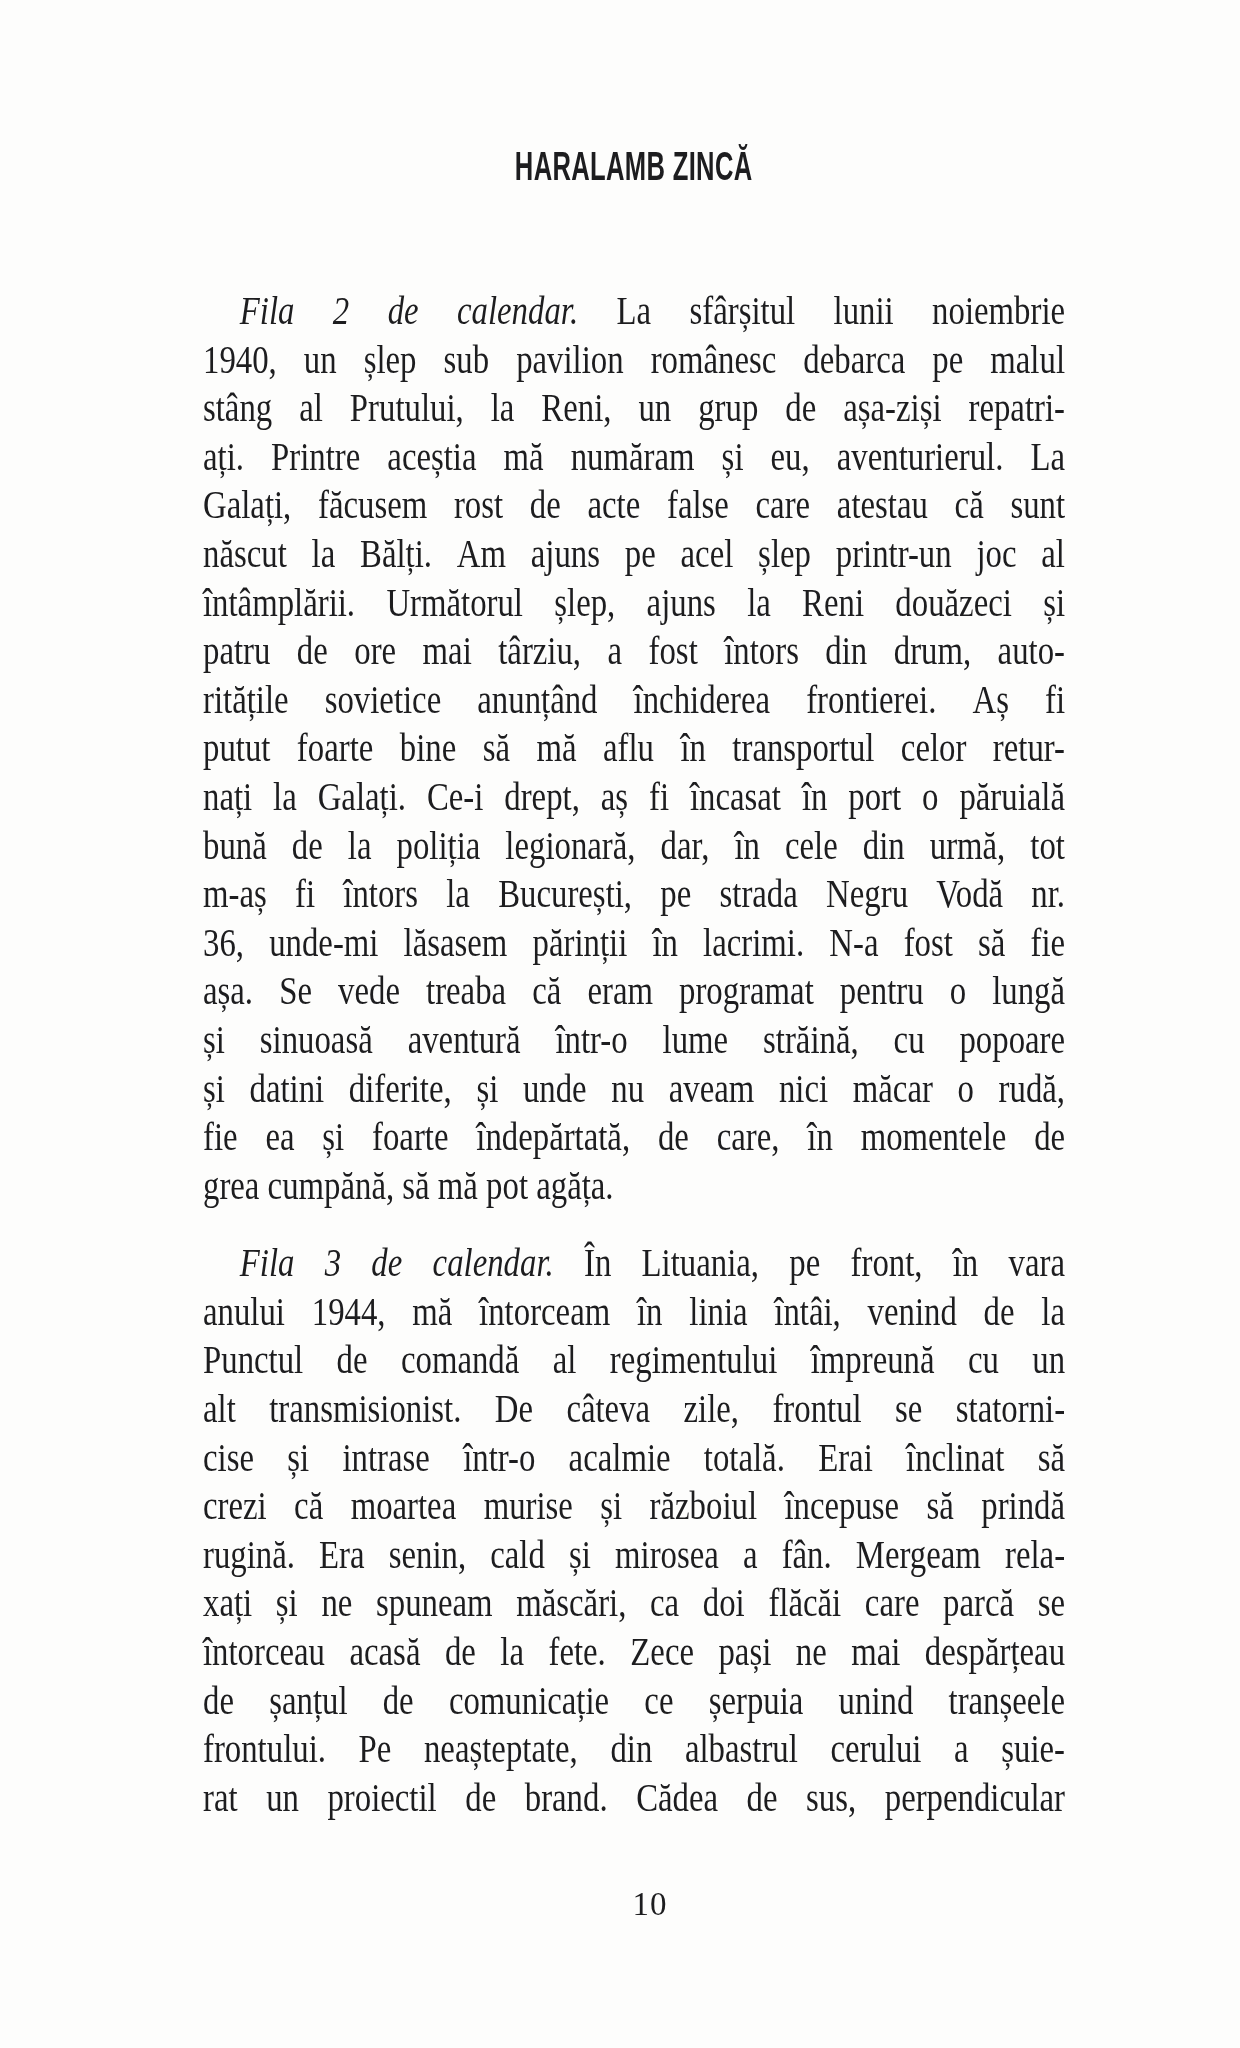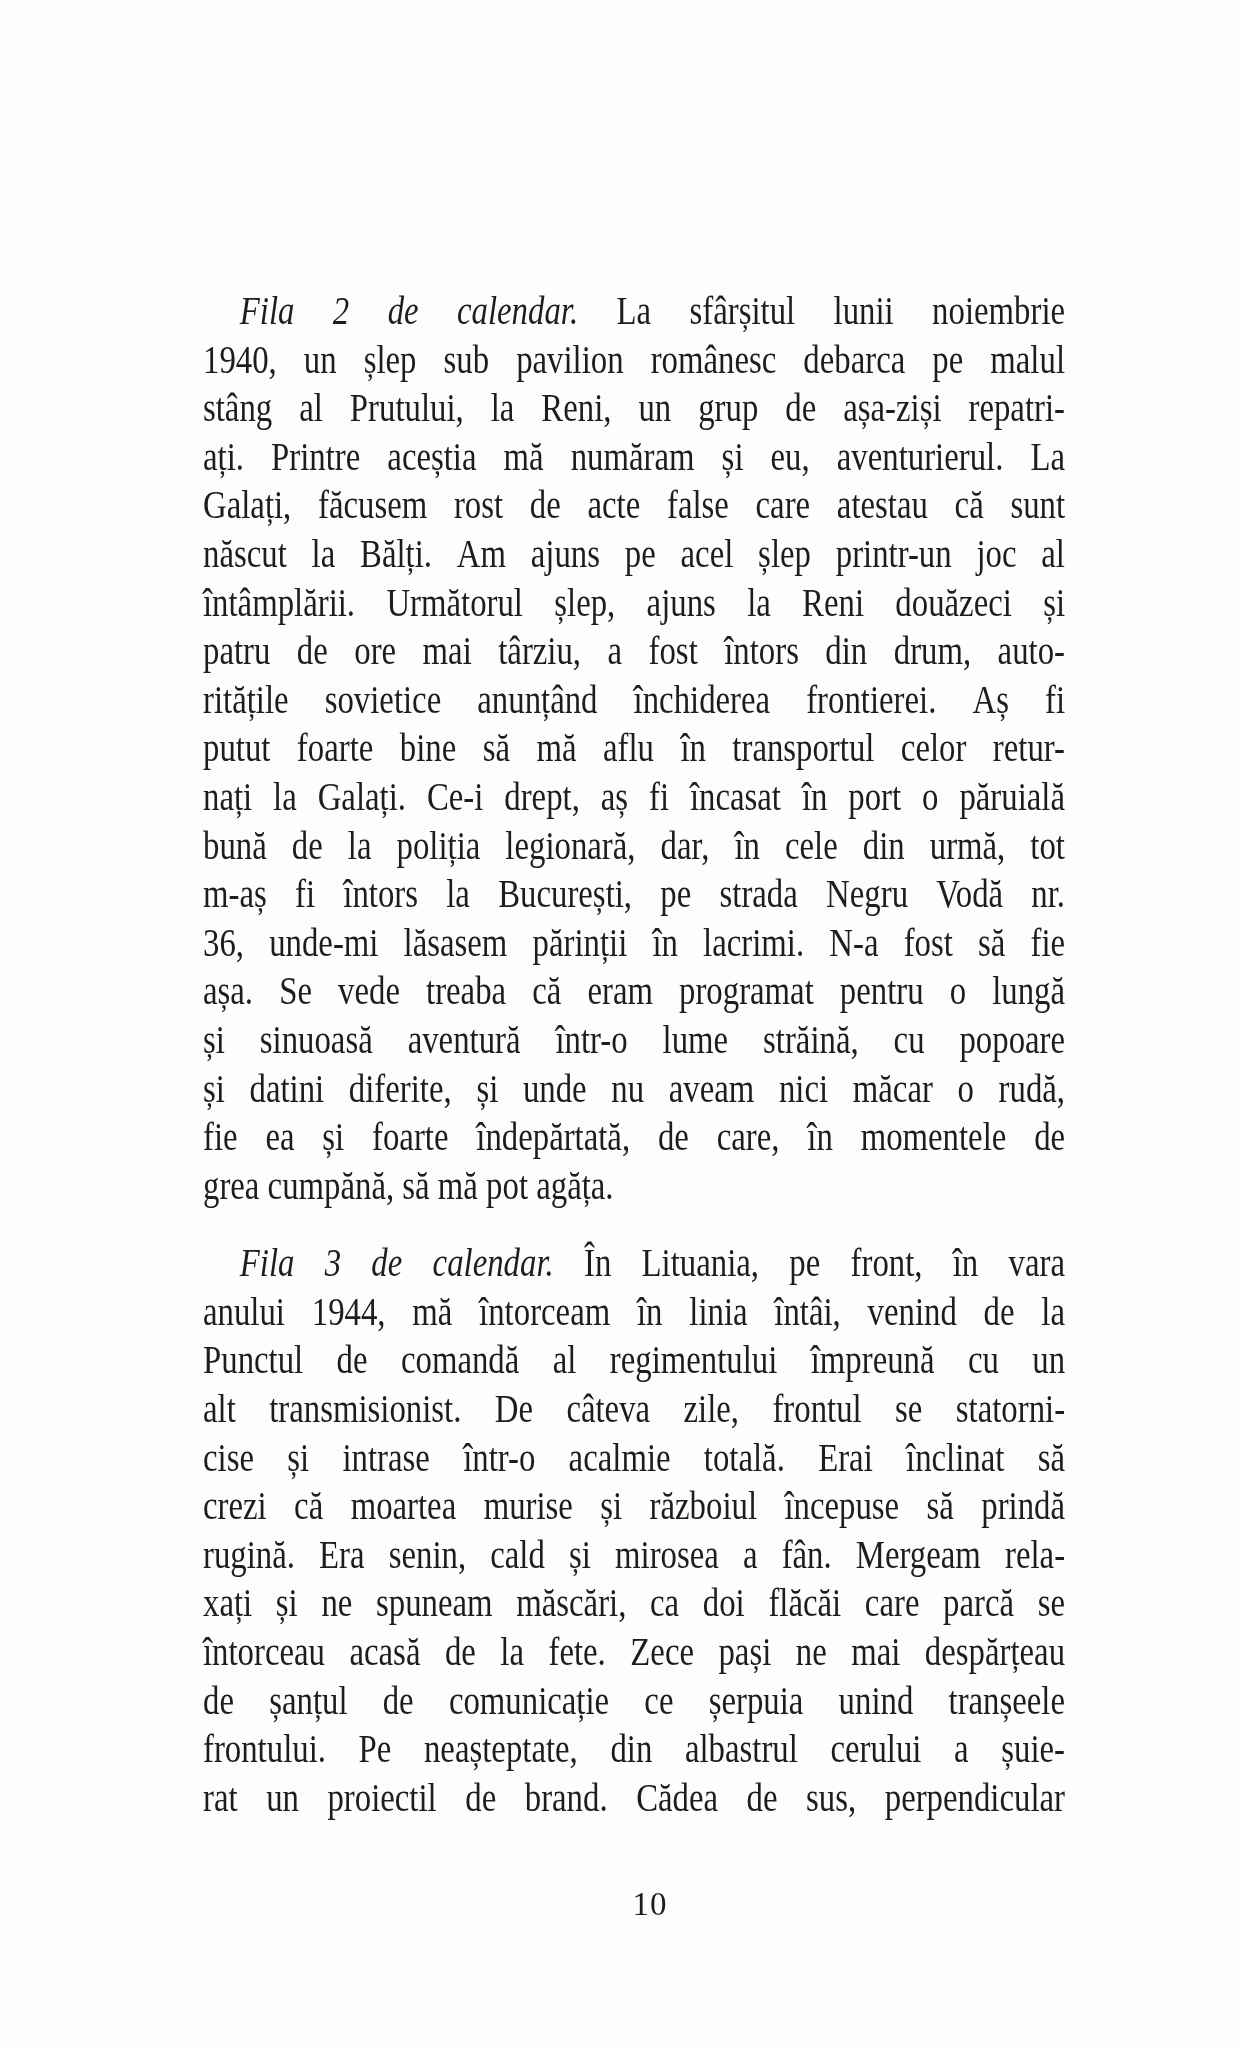--- a/index.html
+++ b/index.html
@@ -64,20 +64,23 @@
     font-size: 33px;
     line-height: 40px;
     letter-spacing: 1px;
     font-family: Liberation Serif, serif;
   }
 </style>
 </head>
 <body style="color: rgb(29, 29, 31); background: rgb(253, 253, 252);">
 
 <div class="page">
+  <div class="running-header">
+    <span class="header-text">HARALAMB ZINCĂ</span>
+  </div>
 
   <main class="textblock">
       <div class="paragraph">
         <div class="line indent">
           <span class="it">Fila</span>
           <span class="it">2</span>
           <span class="it">de</span>
           <span class="it">calendar.</span>
           <span>La</span>
           <span>sfârșitul</span>

